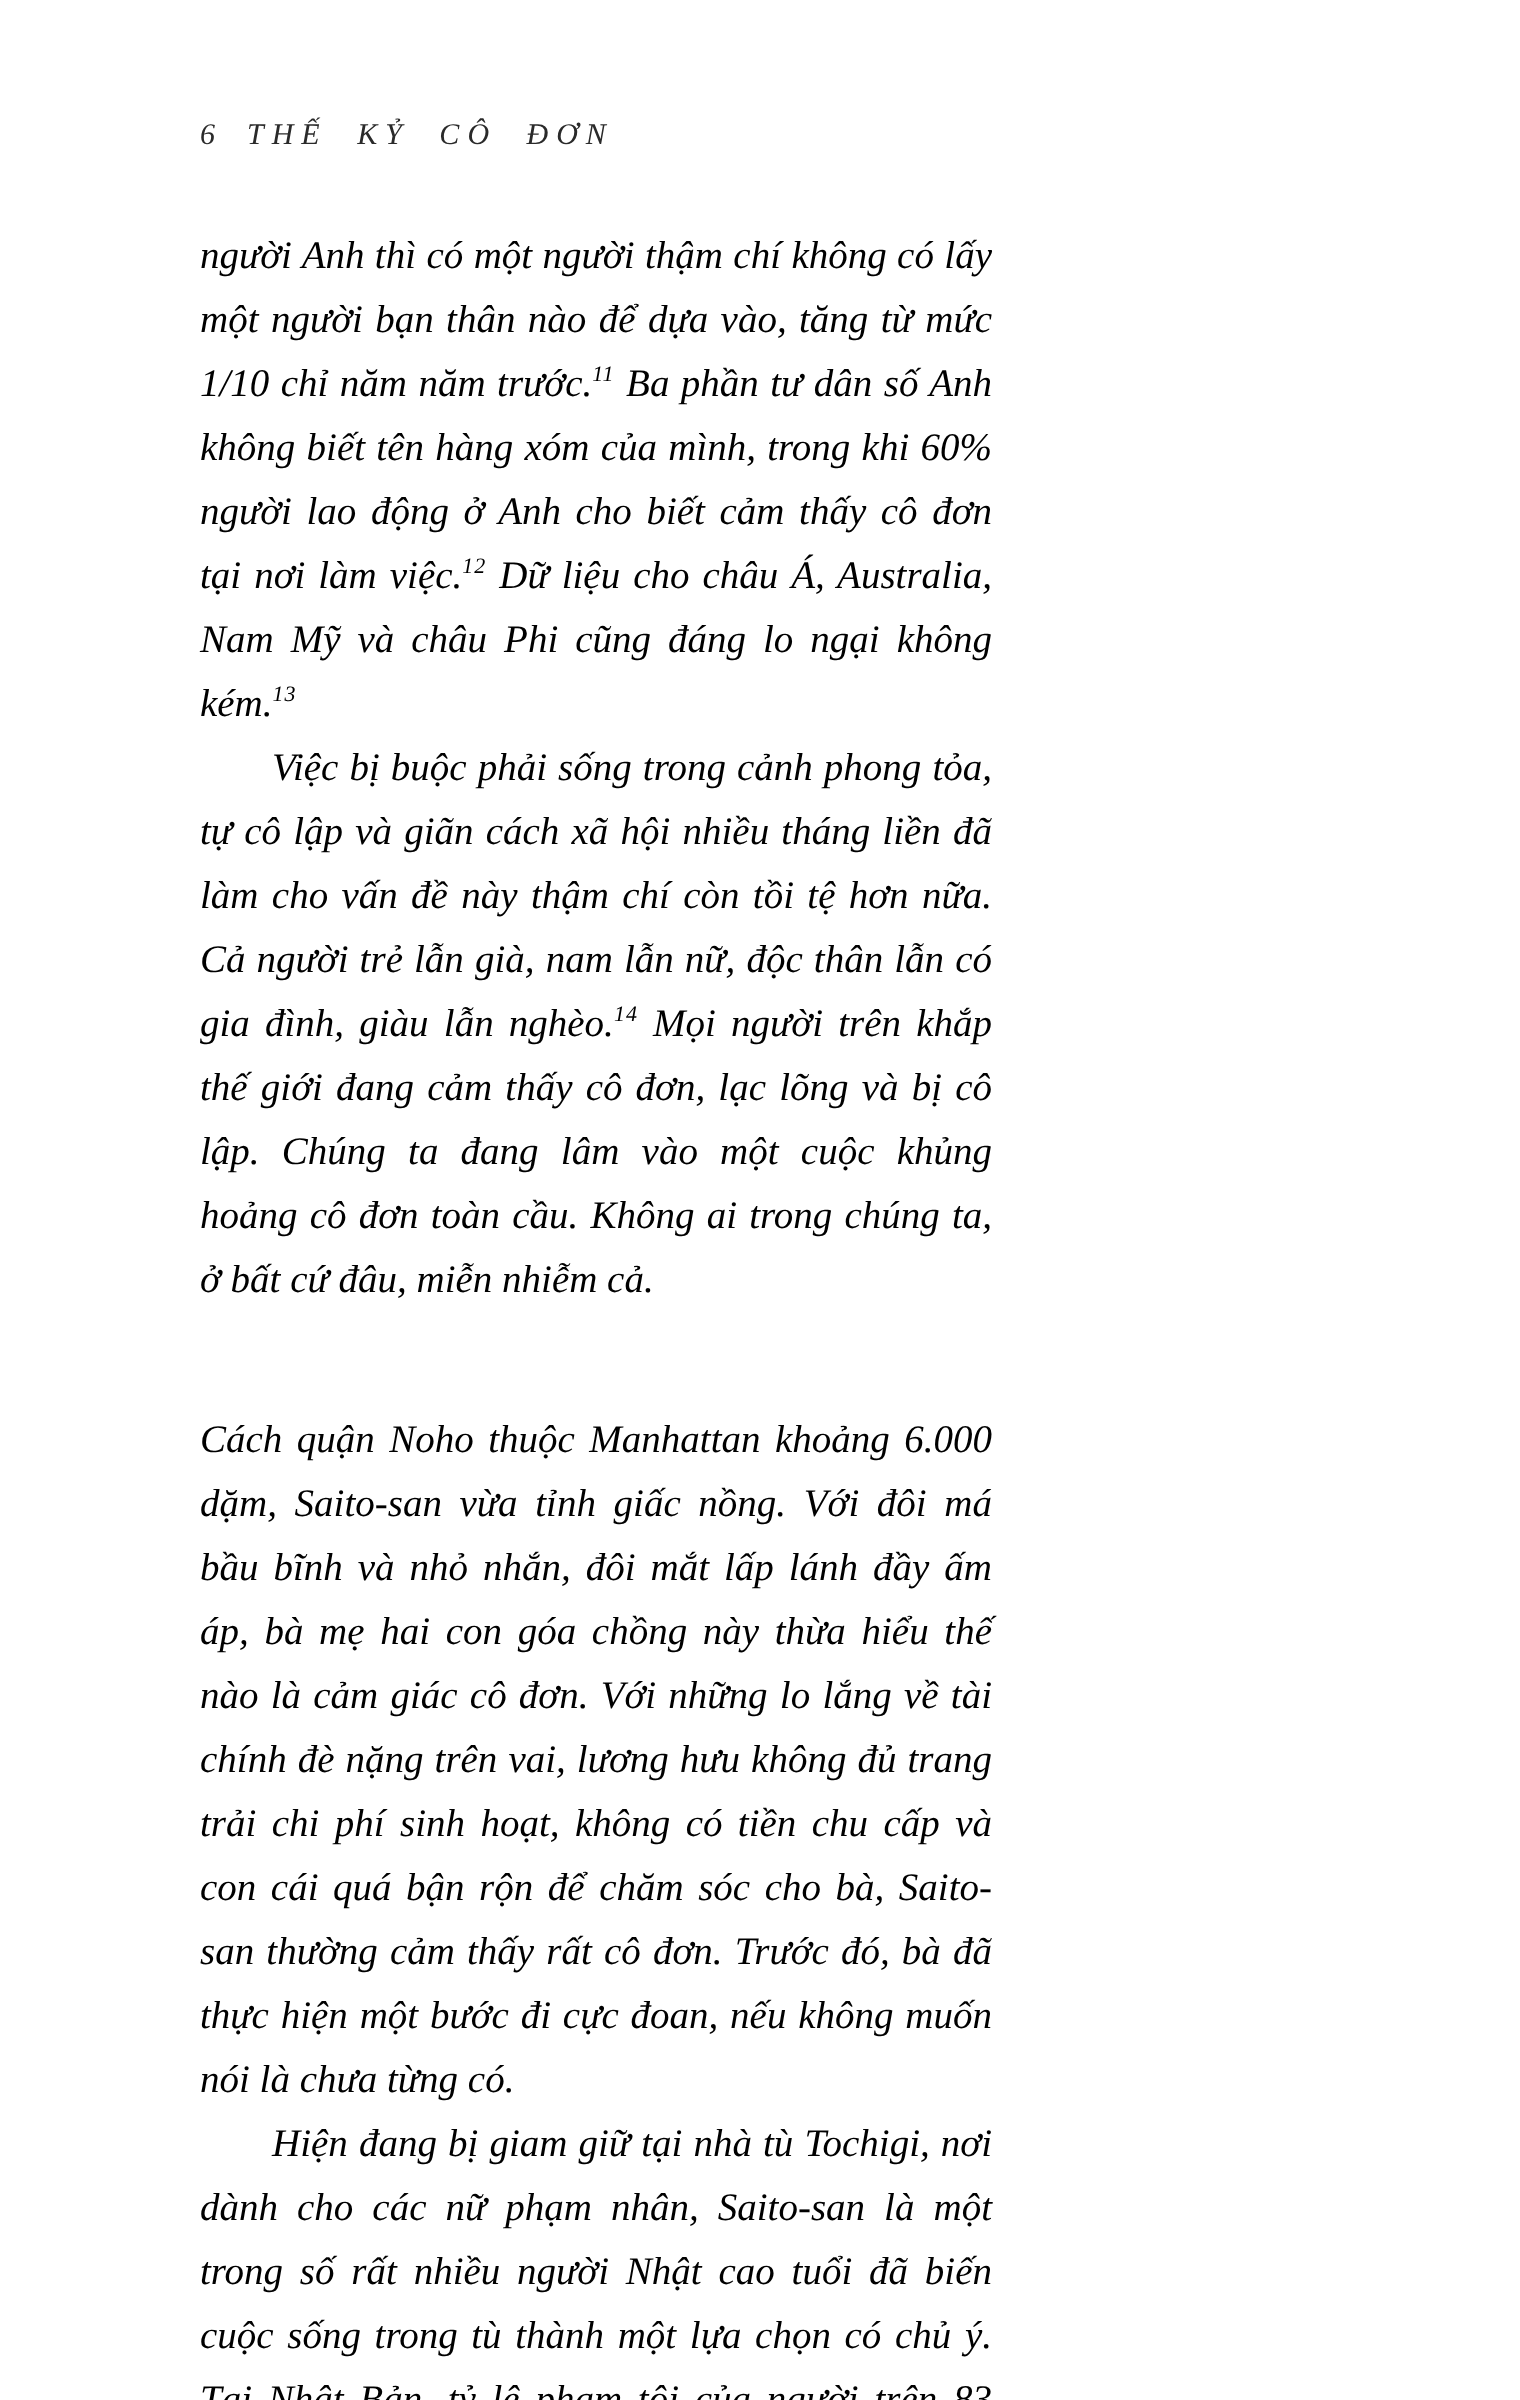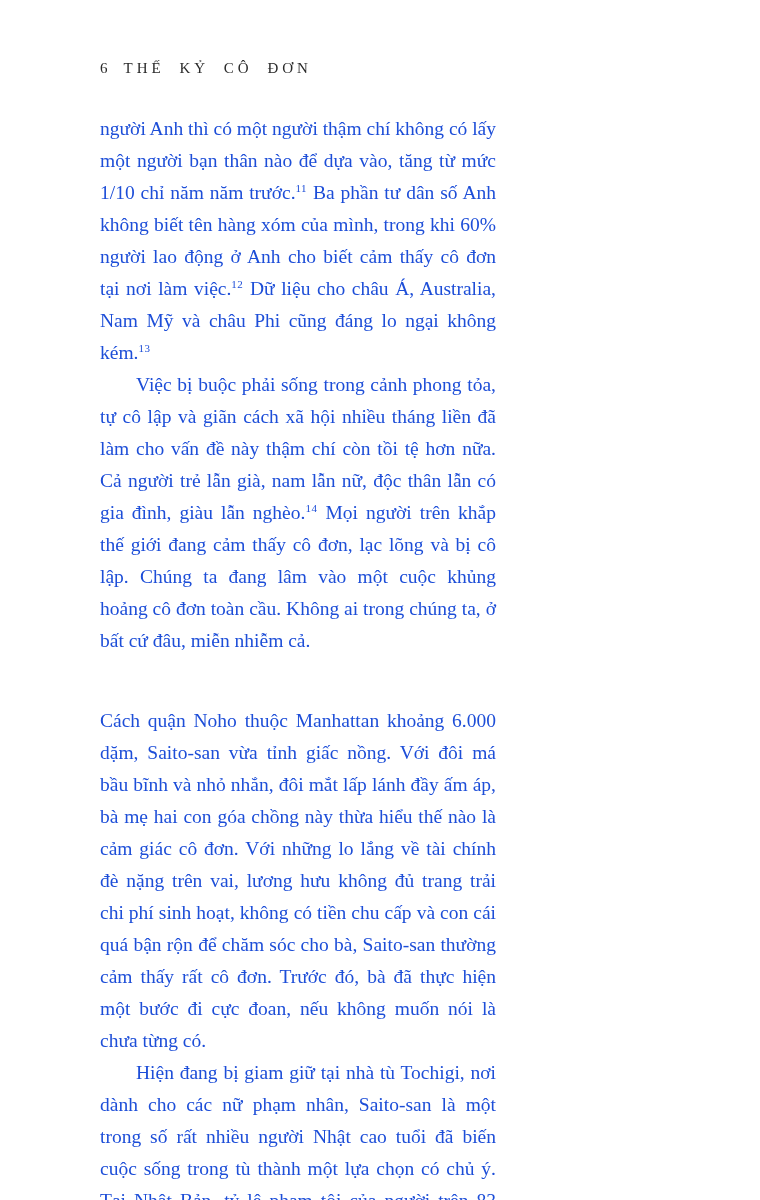--- a/index.html
+++ b/index.html
@@ -12,39 +12,40 @@
     height: 1200px;
     overflow: hidden;
     font-family: "Liberation Serif", "DejaVu Serif", serif;
     color: #1f1f1f;
   }
   .page {
     box-sizing: border-box;
     width: 604px;
     height: 1200px;
     padding: 60px 108px 0 100px;
+    font-style: italic;
   }
   .running-header {
     font-size: 15px;
     letter-spacing: 4px;
     word-spacing: 7px;
     color: #2a2a2a;
     margin-bottom: 36px;
     white-space: nowrap;
   }
   .running-header .page-number {
     margin-right: 16px;
     letter-spacing: 0;
   }
   .body-text p.para {
     margin: 0;
     font-size: 19.5px;
     line-height: 32px;
     text-align: justify;
-    color: #1d4ed8;
+    color: #000000;
   }
   .body-text p.para.indent {
     text-indent: 36px;
   }
   .body-text p.para.section-break {
     margin-top: 48px;
   }
   .body-text sup {
     font-size: 11px;
     line-height: 0;

